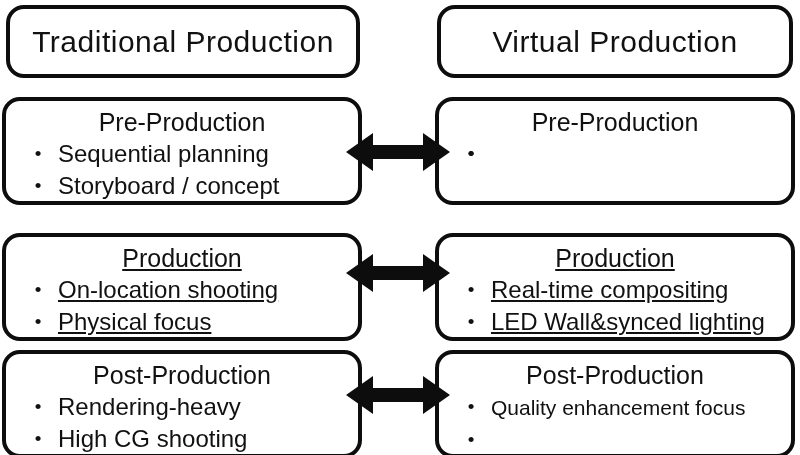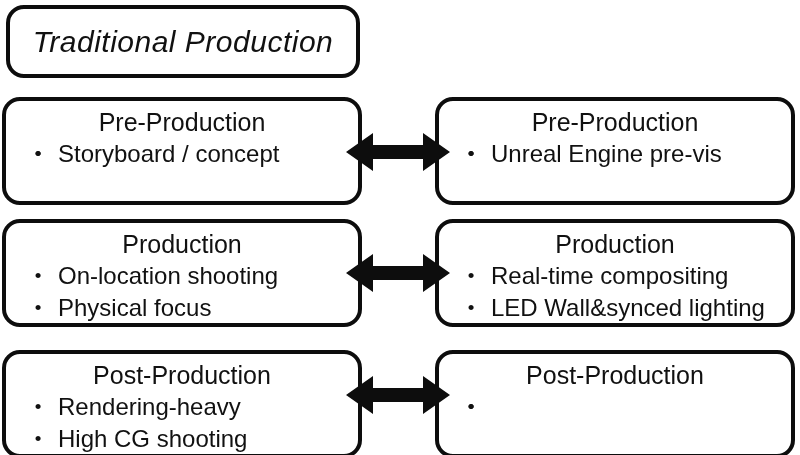--- a/index.html
+++ b/index.html
@@ -22,38 +22,37 @@
     background: #ffffff;
     border: 4px solid #0d0d0d;
     border-radius: 18px;
   }
   .header-box {
     top: 5px;
     height: 73px;
     display: flex;
     align-items: center;
     justify-content: center;
-    font-style: italic;
   }
   .header-box.left  { left: 6px;   width: 354px; }
   .header-box.right { left: 437px; width: 356px; }
   .header-title {
     font-size: 30px;
     letter-spacing: 0.5px;
     white-space: nowrap;
   }
   .stage-box {
     width: 360px;
     height: 108px;
     padding-top: 5px;
   }
   .stage-box.left  { left: 2px; }
   .stage-box.right { left: 435px; }
   .row1 { top: 97px; }
-  .row2 { top: 219px; }
+  .row2 { top: 233px; text-decoration: underline; }
   .row3 { top: 350px; }
   .stage-title {
     text-align: center;
     font-size: 25px;
     line-height: 32px;
     white-space: nowrap;
   }
   .bullet-row {
     position: relative;
     padding-left: 52px;
@@ -84,39 +83,42 @@
   .link-arrow.a3 { top: 375px; }
 </style>
 </head>
 <body>
 
 <div class="canvas">
 
   <div class="box header-box left">
     <span class="header-title">Traditional Production</span>
   </div>
+  <div class="box header-box right">
+    <span class="header-title">Virtual Production</span>
+  </div>
 
   <div class="box stage-box left row1">
     <div class="stage-title">Pre-Production</div>
     <div class="bullet-row">
       <span class="bullet-glyph">•</span>
+      <span class="bullet-text">Sequential planning</span>
     </div>
     <div class="bullet-row">
       <span class="bullet-glyph">•</span>
       <span class="bullet-text">Storyboard / concept</span>
     </div>
   </div>
   <div class="box stage-box right row1">
     <div class="stage-title">Pre-Production</div>
     <div class="bullet-row">
       <span class="bullet-glyph">•</span>
     </div>
     <div class="bullet-row">
       <span class="bullet-glyph">•</span>
-      <span class="bullet-text">Unreal Engine pre-vis</span>
     </div>
   </div>
 
   <div class="box stage-box left row2">
     <div class="stage-title">Production</div>
     <div class="bullet-row">
       <span class="bullet-glyph">•</span>
       <span class="bullet-text">On-location shooting</span>
     </div>
     <div class="bullet-row">
@@ -144,20 +146,21 @@
     </div>
     <div class="bullet-row">
       <span class="bullet-glyph">•</span>
       <span class="bullet-text">High CG shooting</span>
     </div>
   </div>
   <div class="box stage-box right row3">
     <div class="stage-title">Post-Production</div>
     <div class="bullet-row">
       <span class="bullet-glyph">•</span>
+      <span class="bullet-text small">Quality enhancement focus</span>
     </div>
     <div class="bullet-row">
       <span class="bullet-glyph">•</span>
     </div>
   </div>
 
   <svg class="link-arrow a1" viewBox="0 0 104 40" xmlns="http://www.w3.org/2000/svg">
     <polygon points="0,20 27,1 27,13 77,13 77,1 104,20 77,39 77,27 27,27 27,39" fill="#0d0d0d"></polygon>
   </svg>
   <svg class="link-arrow a2" viewBox="0 0 104 40" xmlns="http://www.w3.org/2000/svg">

